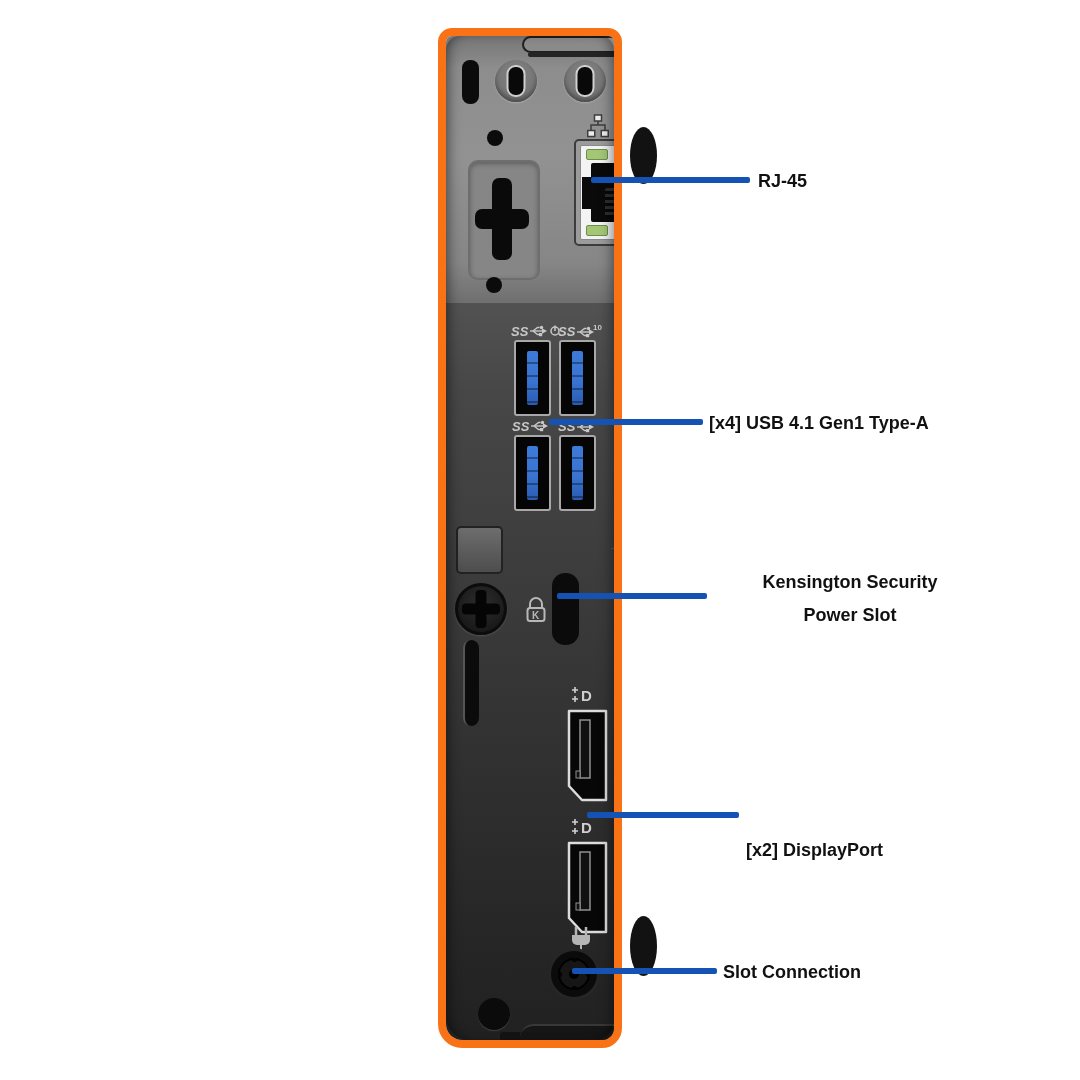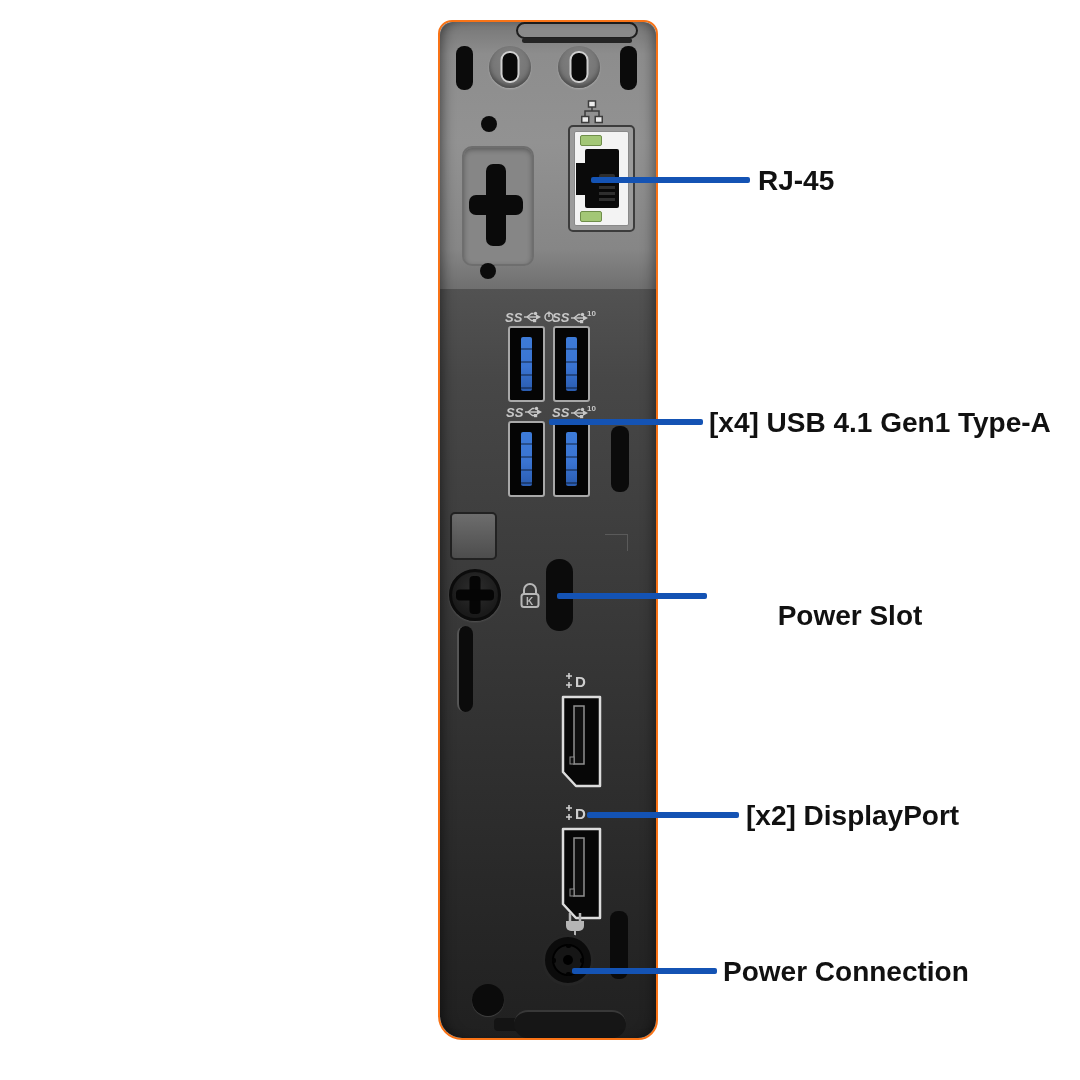--- a/index.html
+++ b/index.html
@@ -3,22 +3,22 @@
 <meta charset="utf-8">
 <style>
   html,body{margin:0;padding:0;}
   body{
     width:1080px;height:1080px;position:relative;background:#ffffff;
     font-family:"Liberation Sans", sans-serif;overflow:hidden;
   }
   .abs{position:absolute;}
   
   .device{
-    position:absolute;left:438px;top:20px;width:220px;height:1020px;
-    border:2px solid #f97316;border-radius:14px 14px 20px 24px;
+    position:absolute;left:438px;top:28px;width:184px;height:1020px;
+    border:8px solid #f97316;border-radius:14px 14px 20px 24px;
     overflow:hidden;z-index:1;box-sizing:border-box;
   }
   .device::after{
     content:"";position:absolute;inset:0;border-radius:inherit;pointer-events:none;
     box-shadow:inset 9px 0 14px -8px rgba(0,0,0,.6), inset -9px 0 14px -8px rgba(0,0,0,.5);
   }
   .panel-top{
     position:absolute;left:0;top:0;width:100%;height:267px;
     background:linear-gradient(180deg,#767676 0%,#8d8d8d 12%,#929292 45%,#868686 85%,#6f6f6f 100%);
   }
@@ -63,21 +63,21 @@
     border:3px solid #262626;box-sizing:border-box;}
   .power-jack .inner{position:absolute;left:50%;top:50%;transform:translate(-50%,-50%);
     width:32px;height:32px;border-radius:50%;background:#161616;border:2px solid #000;box-sizing:border-box;}
   .power-jack .pin{position:absolute;left:50%;top:50%;transform:translate(-50%,-50%);
     width:10px;height:10px;border-radius:50%;background:#000;}
   .power-jack .notch{position:absolute;background:#020202;border-radius:2px;}
   .foot{position:absolute;background:#161616;border-radius:14px;border-top:2px solid #383838;box-sizing:border-box;}
   .foot-step{position:absolute;background:#141414;border-radius:4px;}
   
   .callout-line{position:absolute;height:6px;background:#1453b4;border-radius:2px;z-index:5;}
-  .callout-label{position:absolute;font-weight:700;font-size:28px;line-height:26px;color:#111111;
+  .callout-label{position:absolute;font-weight:700;font-size:18px;line-height:26px;color:#111111;
     z-index:5;white-space:nowrap;}
   .callout-label.center{text-align:center;white-space:normal;line-height:33px;}
 </style>
 </head>
 <body>
 
 <div class="ear" style="left:630px;top:127px;height:57px;"></div>
 <div class="ear" style="left:630px;top:916px;height:60px;"></div>
 
 <div class="device">
@@ -281,21 +281,21 @@
 </div>
 
 <div class="callout-line" style="left:591px;top:177px;width:159px;"></div>
 <div class="callout-label" style="left:758px;top:168px;">RJ-45</div>
 
 <div class="callout-line" style="left:549px;top:419px;width:154px;"></div>
 <div class="callout-label" style="left:709px;top:410px;">[x4] USB 4.1 Gen1 Type-A</div>
 
 <div class="callout-line" style="left:557px;top:593px;width:150px;"></div>
 <div class="callout-label center" style="left:715px;top:566px;width:270px;">
-  <br>
+  <span>Kensington Security</span><br>
   <span>Power Slot</span>
 </div>
 
 <div class="callout-line" style="left:587px;top:812px;width:152px;"></div>
-<div class="callout-label" style="left:746px;top:803px;">[x2] DisplayPort</div>
+<div class="callout-label" style="left:746px;top:837px;">[x2] DisplayPort</div>
 
 <div class="callout-line" style="left:572px;top:968px;width:145px;"></div>
-<div class="callout-label" style="left:723px;top:959px;">Power Connection</div>
+<div class="callout-label" style="left:723px;top:959px;">Slot Connection</div>
 
 </body></html>

